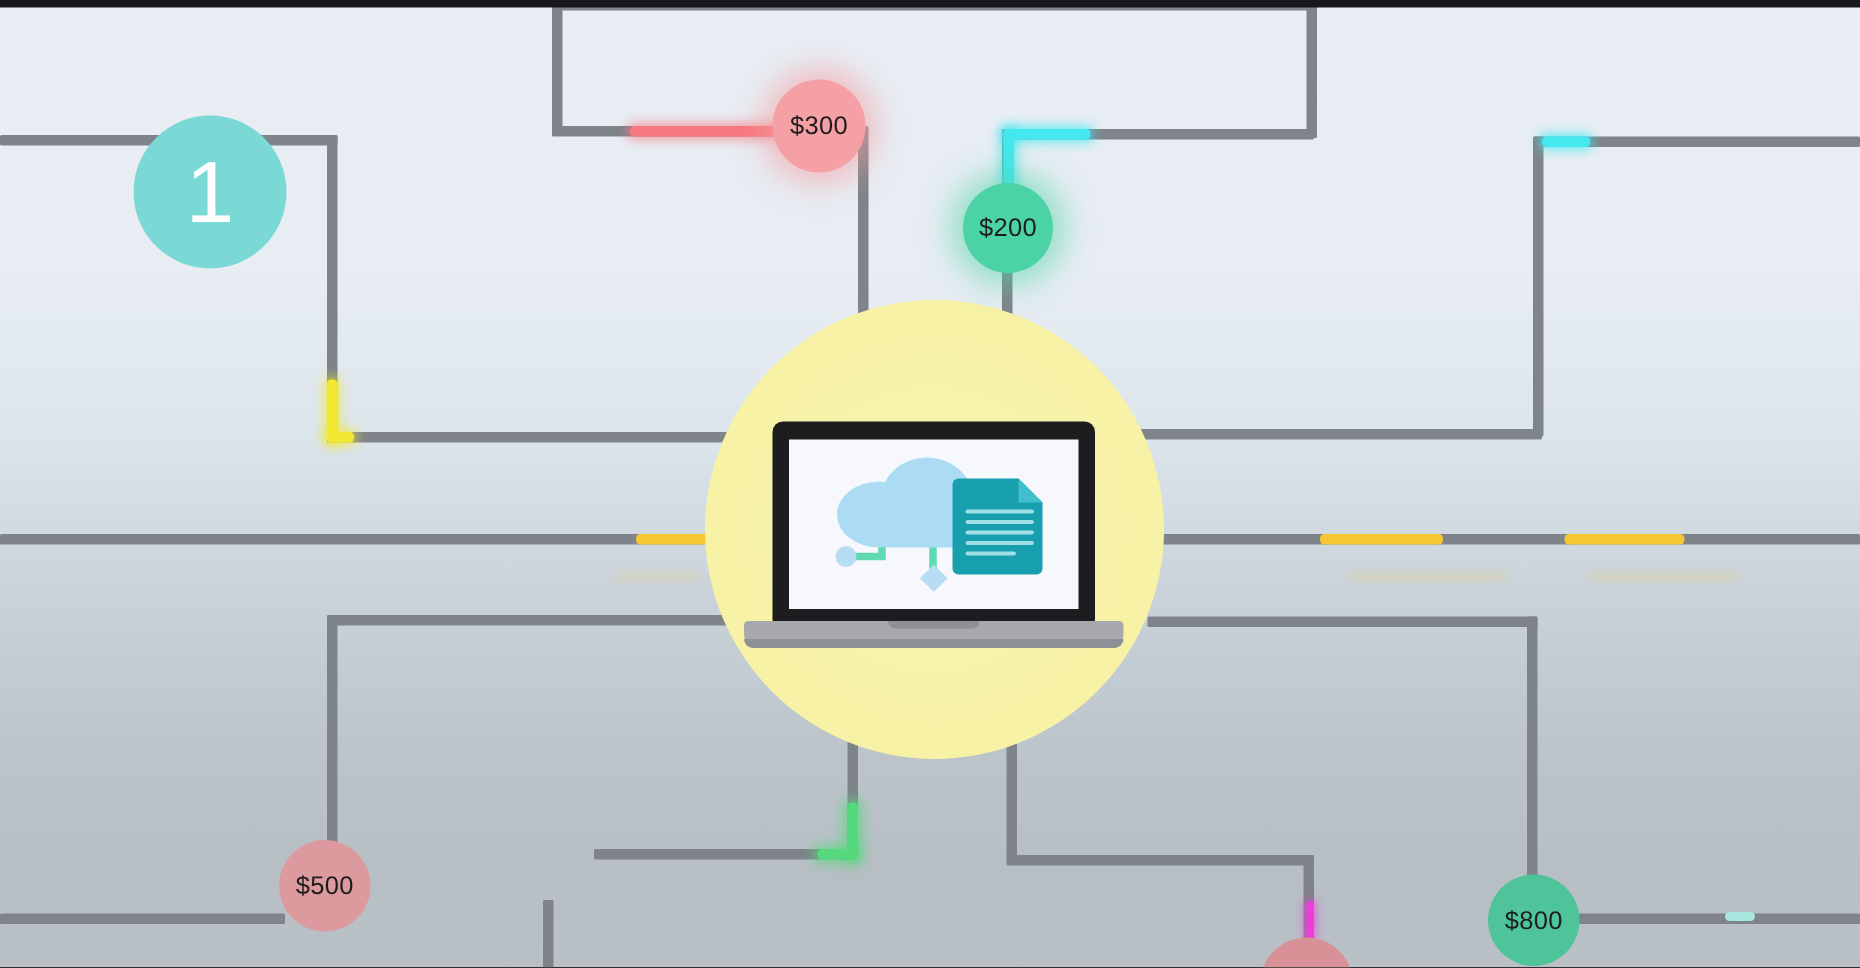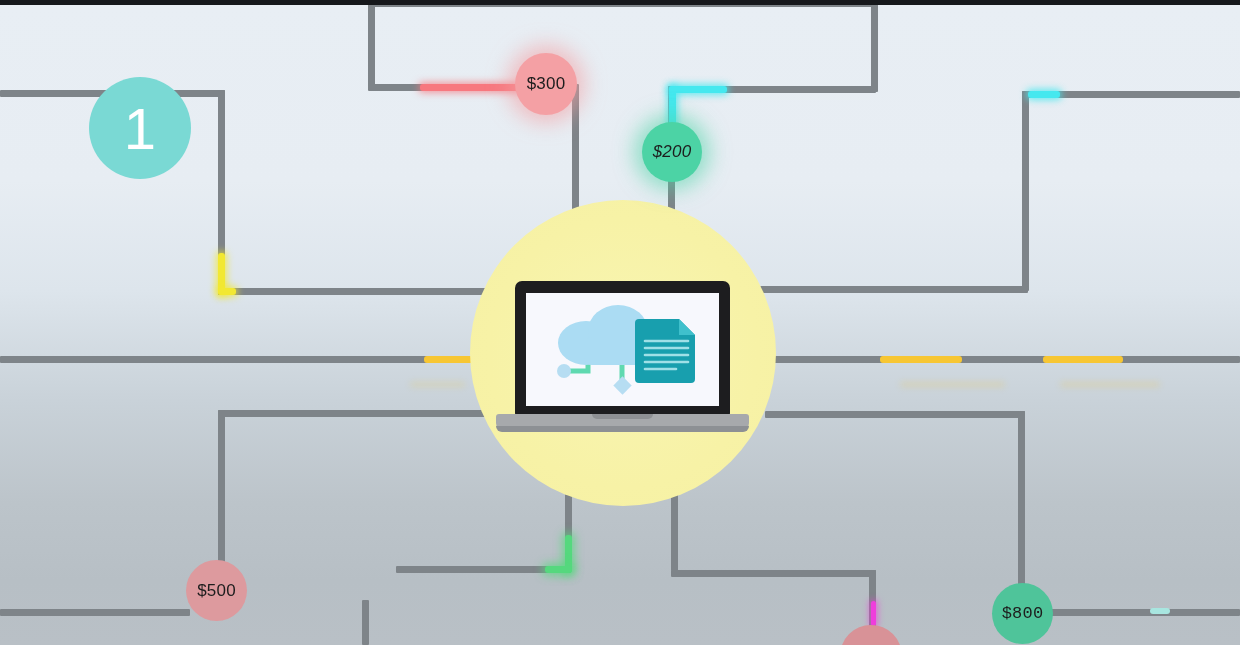--- a/index.html
+++ b/index.html
@@ -237,30 +237,30 @@
     <span>1</span>
   </div>
 
 
   <div class="node" style="left:515px; top:53px; width:62px; height:62px; background:#f4a0a4;
               box-shadow:0 0 20px 8px rgba(244,160,164,.6);">
     <span>$300</span>
   </div>
 
   <div class="node" style="left:642px; top:122px; width:60px; height:60px; background:#4cd3a5;
-              box-shadow:0 0 20px 8px rgba(76,211,165,.55);font-style:italic;">
+              box-shadow:0 0 20px 8px rgba(76,211,165,.55);">
     <span>$200</span>
   </div>
 
   <div class="node" style="left:186px; top:560px; width:61px; height:61px; background:#dd9a9e;">
     <span>$500</span>
   </div>
 
 
-  <div class="node" style="left:992px; top:583px; width:61px; height:61px; background:#4fc49a;font-family:Liberation Mono, monospace;">
+  <div class="node" style="left:992px; top:583px; width:61px; height:61px; background:#4fc49a;">
     <span>$800</span>
   </div>
 
   <div class="node partial" style="left:840px; top:625px; width:62px; height:62px; background:#d89297;">
     <span></span>
   </div>
 
 </div>
 
 </body></html>

